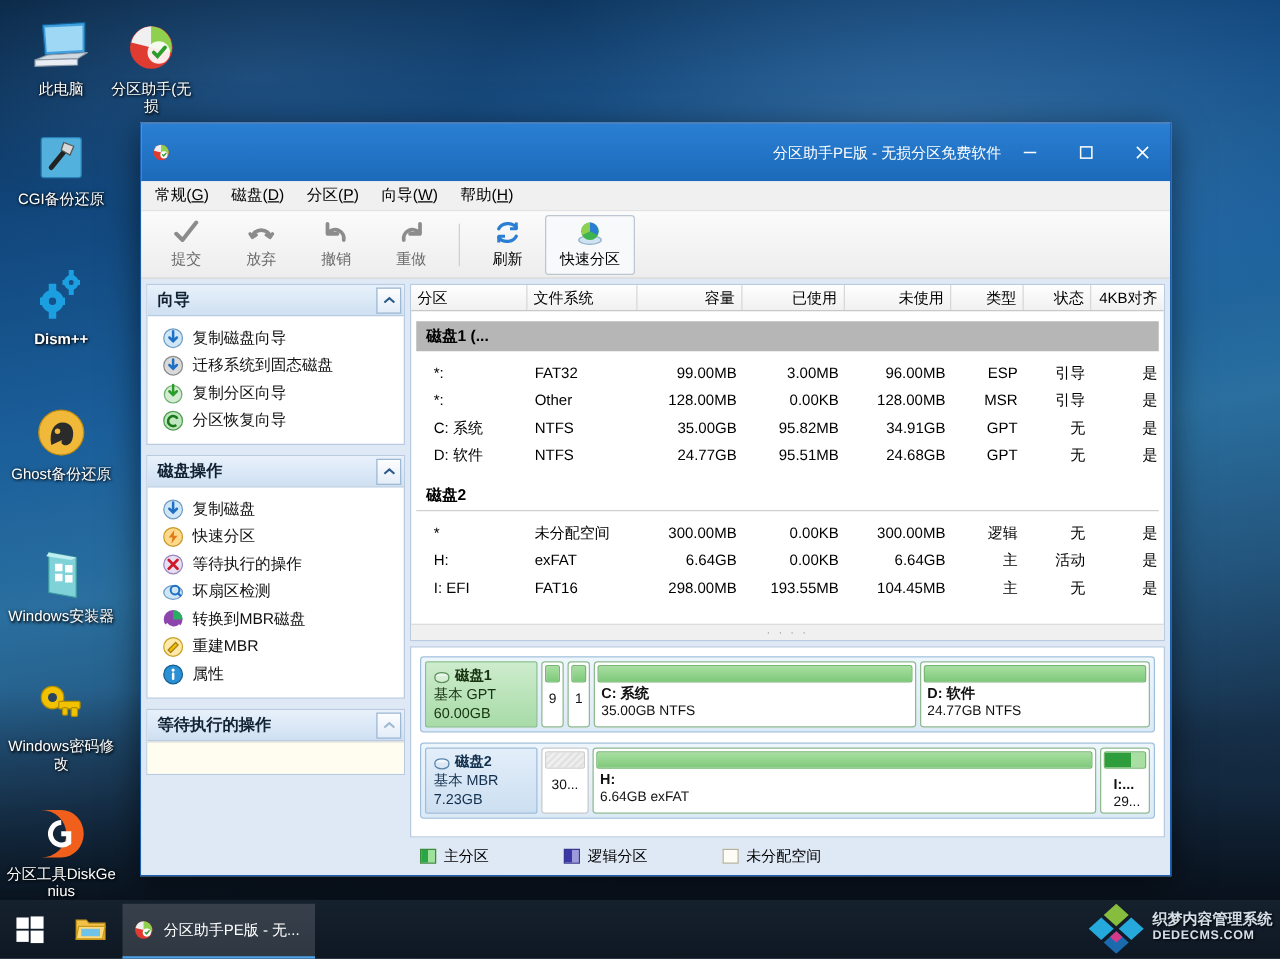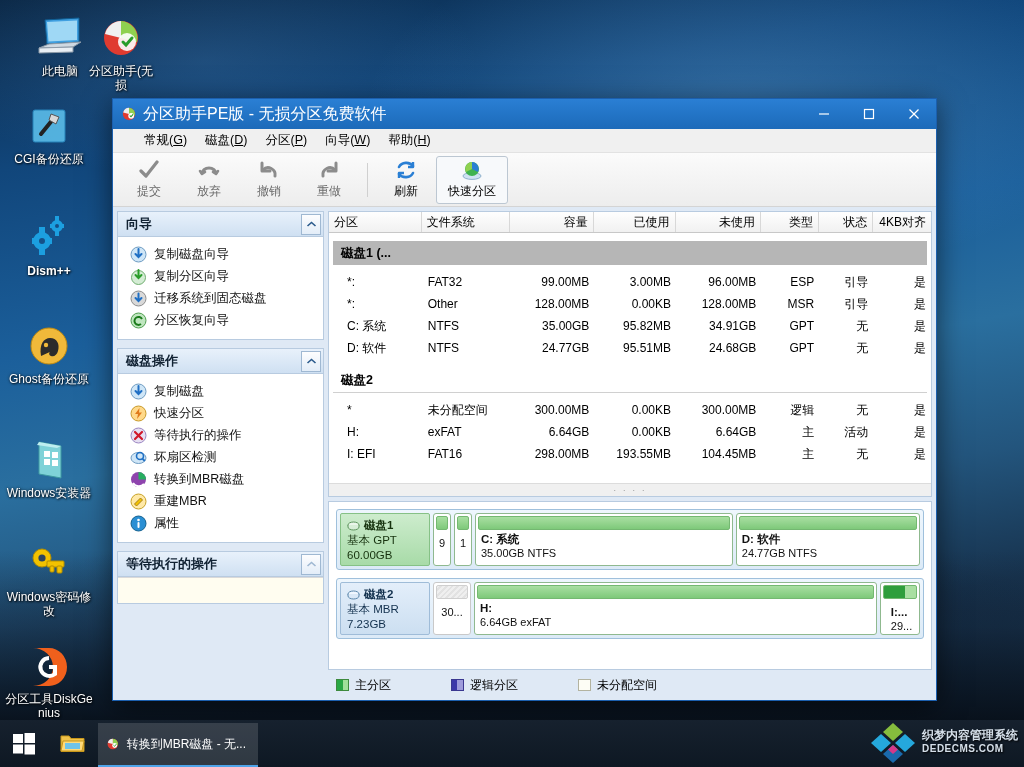--- a/index.html
+++ b/index.html
@@ -37,33 +37,34 @@
 
   
   .window {
     position: absolute; left: 112px; top: 98px; width: 825px; height: 603px;
     background: #f0f0f0;
     border: 1px solid #1b5fae;
     box-shadow: 0 6px 26px rgba(0,0,0,.55);
     display: flex; flex-direction: column;
   }
   .titlebar {
-    height: 30px; background: #1f6fc4;
-    display: flex; align-items: center; color: #fff; font-size: 16px;
+    height: 46px; background: #1f6fc4;
+    display: flex; align-items: center; color: #fff; font-size: 12px;
     flex: none;
     background: linear-gradient(180deg,#2a7fd4 0%, #1c6ab9 100%);
+    text-align: right;
   }
   .titlebar .app-ico { width: 16px; height: 16px; margin: 0 6px 0 8px; flex:none; }
   .titlebar .ttext { flex: 1; white-space: nowrap; overflow: hidden; }
   .wbtns { display: flex; height: 30px; }
   .wbtn { width: 45px; height: 30px; display: flex; align-items: center; justify-content: center; color: #fff; }
 
   .menubar {
     height: 24px; background: #f0f0f0; display: flex; align-items: center;
-    font-size: 12.5px; color: #000; flex: none; padding-left: 22px;
+    font-size: 12.5px; color: #000; flex: none; padding-left: 2px;
     border-bottom: 1px solid #e2e2e2;
   }
   .menubar .mi { padding: 3px 9px; }
   .menubar u { text-decoration: underline; }
 
   .toolbar {
     height: 54px; background: linear-gradient(180deg,#fbfbfb 0%, #ededed 100%);
     display: flex; align-items: center; flex: none; padding: 0 6px;
     border-bottom: 1px solid #d4d4d4;
     font-family: Liberation Mono, monospace;
@@ -166,21 +167,21 @@
   .watermark { position: absolute; right: 6px; bottom: 4px; display: flex; align-items: center; gap: 6px; opacity: .95;}
   .wm-text { color: #dfe9f3; font-size: 12px; line-height: 13px; font-weight: bold; text-shadow: 1px 1px 2px #000;}
   .wm-text small { display:block; font-size: 10px; letter-spacing: .5px;}
 </style>
 </head>
 <body>
 
 <div class="wall-glow"></div>
 <div class="wall-ridge"></div>
 
-<div class="desk-icon" style="left:17px; top:10px;">
+<div class="desk-icon" style="left:6px; top:10px;">
   <div class="glyph">
     <svg width="46" height="44" viewBox="0 0 46 44">
         <g>
           <path d="M8 4 L42 2 L42 26 L10 28 Z" fill="#3f9fe0" stroke="#0f5d92" stroke-width="1"></path>
           <path d="M10 6 L40 4.5 L40 24 L11.5 25.6 Z" fill="#9fd8f5"></path>
           <path d="M2 32 L12 28 L44 26 L36 31 Z" fill="#cfd9e2" stroke="#8c9aa8" stroke-width="1"></path>
           <path d="M2 32 L36 31 L36 36 L2 37 Z" fill="#e8eef4" stroke="#8c9aa8" stroke-width="1"></path>
         </g>
       </svg>
   </div>
@@ -399,31 +400,31 @@
         <div class="panel-body">
           <div class="sitem">
             <span class="sico"><svg width="17" height="17" viewBox="0 0 17 17">
                   <circle cx="8.5" cy="8.5" r="7.5" fill="#cfe6f7" stroke="#6f9cc2"></circle>
                   <path d="M8.5 3 v7 M5.5 8 l3 3 l3 -3" stroke="#1f6fc4" stroke-width="2" fill="none" stroke-linecap="round"></path>
                 </svg></span>
             <span>复制磁盘向导</span>
           </div>
           <div class="sitem">
             <span class="sico"><svg width="17" height="17" viewBox="0 0 17 17">
+                  <circle cx="8.5" cy="8.5" r="7.5" fill="#d9d9d9" stroke="#8d8d8d"></circle>
+                  <path d="M8.5 3.5 v7 M5.5 8 l3 3 l3 -3" stroke="#1f6fc4" stroke-width="2" fill="none" stroke-linecap="round"></path>
+                </svg></span>
+            <span>迁移系统到固态磁盘</span>
+          </div>
+          <div class="sitem">
+            <span class="sico"><svg width="17" height="17" viewBox="0 0 17 17">
                   <circle cx="8.5" cy="9.5" r="7" fill="#d4ecd4" stroke="#6fae6f"></circle>
                   <path d="M8.5 2 v7 M5.5 7 l3 3 l3 -3" stroke="#2a9d2a" stroke-width="2" fill="none" stroke-linecap="round"></path>
                 </svg></span>
             <span>复制分区向导</span>
-          </div>
-          <div class="sitem">
-            <span class="sico"><svg width="17" height="17" viewBox="0 0 17 17">
-                  <circle cx="8.5" cy="8.5" r="7.5" fill="#d9d9d9" stroke="#8d8d8d"></circle>
-                  <path d="M8.5 3.5 v7 M5.5 8 l3 3 l3 -3" stroke="#1f6fc4" stroke-width="2" fill="none" stroke-linecap="round"></path>
-                </svg></span>
-            <span>迁移系统到固态磁盘</span>
           </div>
           <div class="sitem">
             <span class="sico"><svg width="17" height="17" viewBox="0 0 17 17">
                   <circle cx="8.5" cy="8.5" r="7.5" fill="#bfe6bf" stroke="#4f9e4f"></circle>
                   <path d="M12 7 a4 4 0 1 0 -1 5" fill="none" stroke="#1a7a1a" stroke-width="2"></path>
                 </svg></span>
             <span>分区恢复向导</span>
           </div>
         </div>
       </div>
@@ -700,21 +701,21 @@
       </svg>
   </div>
   <div class="tb-task">
     <svg width="18" height="18" viewBox="0 0 44 44">
         <circle cx="22" cy="22" r="17" fill="#e03b30"></circle>
         <path d="M22 5 A17 17 0 0 1 38 26 L22 22 Z" fill="#8fd14f"></path>
         <path d="M22 5 A17 17 0 0 0 6 18 L22 22 Z" fill="#efefef"></path>
         <circle cx="28" cy="27" r="8" fill="#fff"></circle>
         <path d="M25 27 l2.5 2.5 l5 -6" stroke="#2a9d2a" stroke-width="3" fill="none" stroke-linecap="round"></path>
       </svg>
-    <span>转换到MBR磁盘 - 无...</span>
+    <span>分区助手PE版 - 无...</span>
   </div>
 
   <div class="watermark">
     <svg width="46" height="42" viewBox="0 0 46 42">
       <path d="M23 2 L33 11 L23 20 L13 11 Z" fill="#8dc63f"></path>
       <path d="M11 13 L21 22 L11 31 L1 22 Z" fill="#27b0e6"></path>
       <path d="M35 13 L45 22 L35 31 L25 22 Z" fill="#27b0e6"></path>
       <path d="M23 24 L33 33 L23 42 L13 33 Z" fill="#1b6fb5"></path>
       <path d="M23 24 L28 28.5 L23 33 L18 28.5 Z" fill="#e03b8f"></path>
     </svg>

